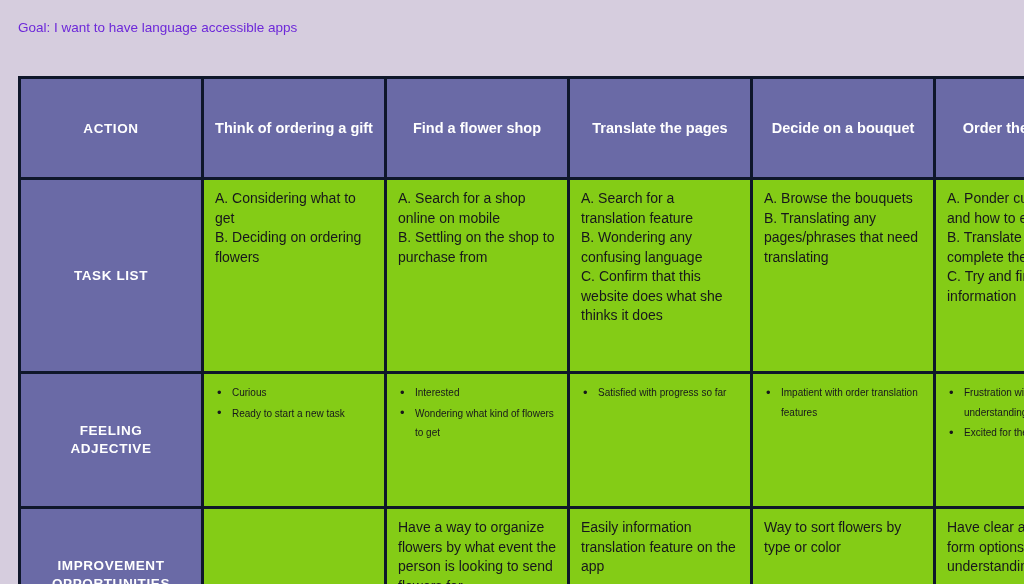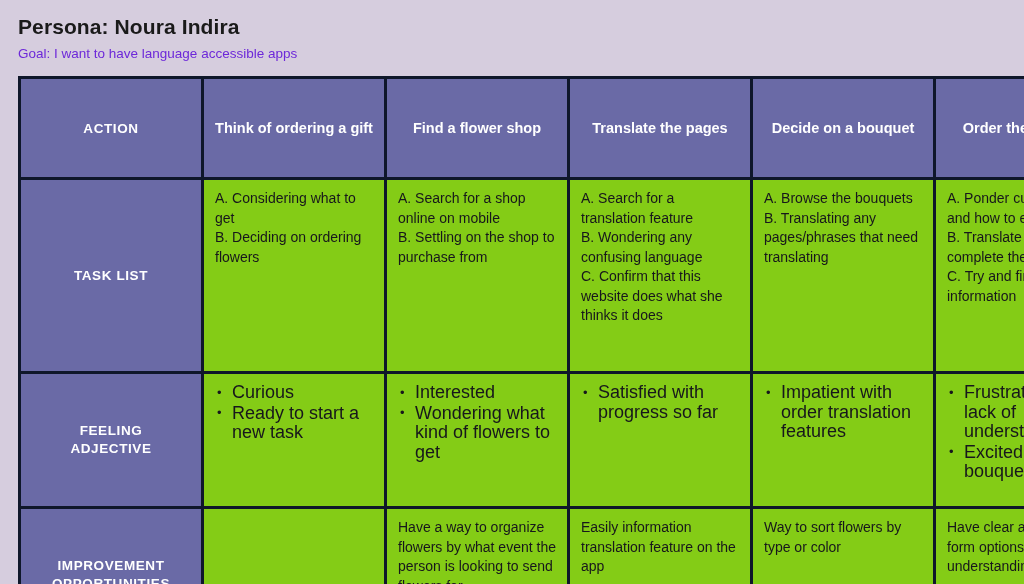--- a/index.html
+++ b/index.html
@@ -93,21 +93,21 @@
   }
   .bullet-list {
     list-style: none;
     margin: 0;
     padding: 0;
   }
   .bullet-list li {
     position: relative;
     padding-left: 17px;
     margin: 0 0 1px 0;
-    font-size: 18px;
+    font-size: 10px;
     line-height: 19.5px;
   }
   .bullet-list li::before {
     content: "\2022";
     position: absolute;
     left: 2px;
     top: -0.5px;
     font-size: 13px;
     line-height: 19.5px;
   }
@@ -120,21 +120,20 @@
   .row-tasks td { height: 173px; }
   .row-feeling td { height: 114px; }
   .row-improve td { height: 113px; }
 </style>
 </head>
 <body>
 
 <div class="page">
 
   <div class="title-block">
-    <div class="persona-title">Persona: Noura Indira</div>
     <div class="persona-goal">Goal: I want to have language accessible apps</div>
   </div>
 
   <table class="journey-table">
     <tbody>
       <tr>
         <td class="hdr-cell corner col-label">ACTION</td>
         <td class="hdr-cell col-1">Think of ordering a gift</td>
         <td class="hdr-cell col-2">Find a flower shop</td>
         <td class="hdr-cell col-3">Translate the pages</td>

